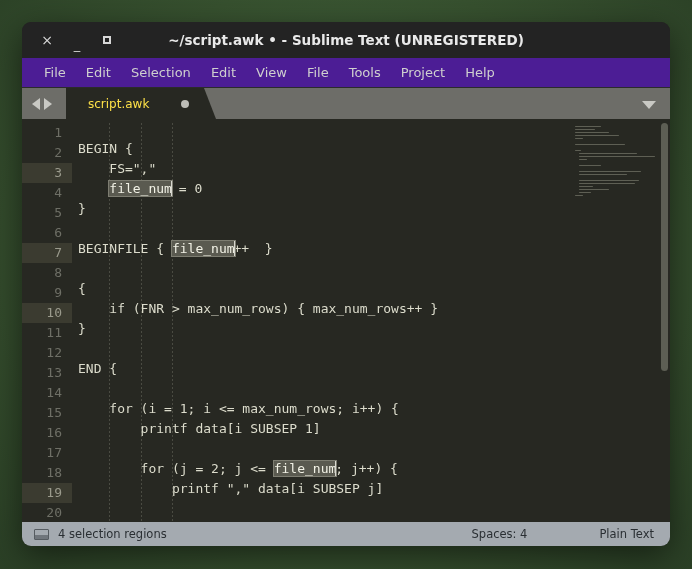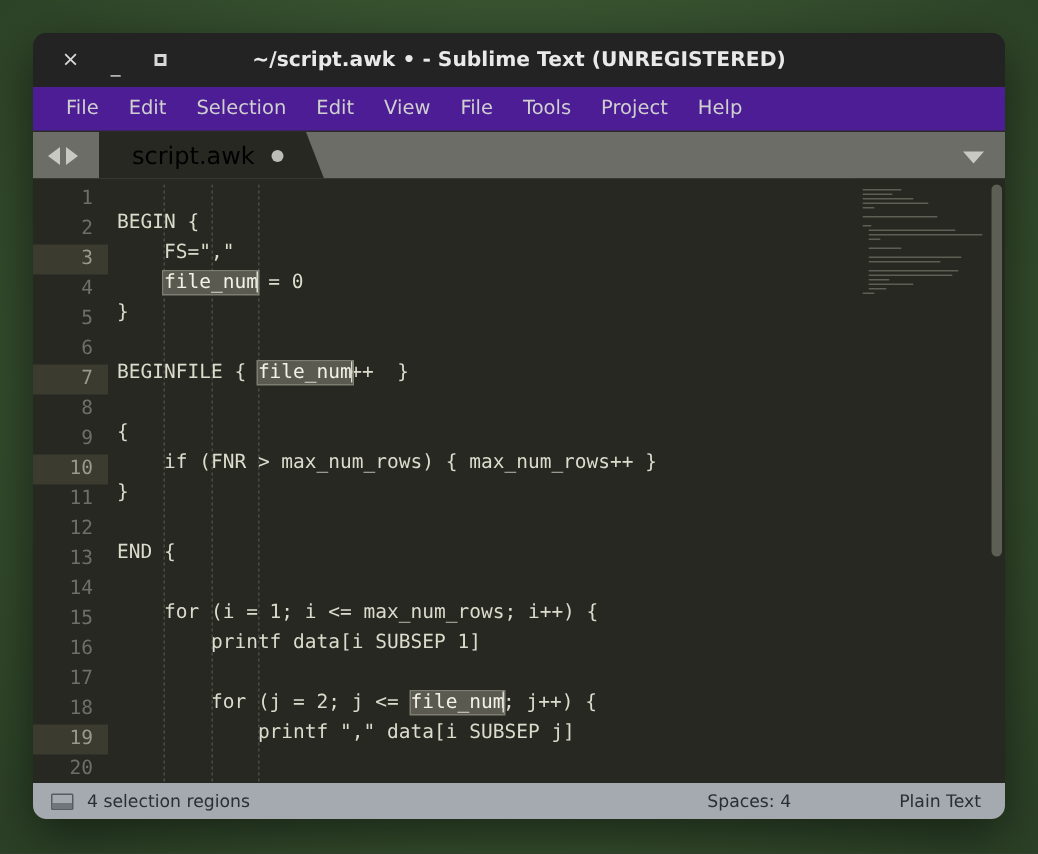--- a/index.html
+++ b/index.html
@@ -129,22 +129,22 @@
   }
   .navarrow.left  { border-right: 8px solid #c9c9c4; }
   .navarrow.right { border-left: 8px solid #c9c9c4; }
   #tab {
     position: relative;
     height: 31px;
     width: 150px;
     margin-left: 6px;
     display: flex;
     align-items: center;
-    color: #000000;
-    font-size: 16px;
+    color: #fde047;
+    font-size: 12px;
     font-family: "DejaVu Sans", sans-serif;
     cursor: default;
   }
   #tab .tabshape {
     position: absolute;
     inset: 0;
     background: #272822;
     clip-path: polygon(0 0, 138px 0, 150px 100%, 0 100%);
   }
   #tab .tablabel {

